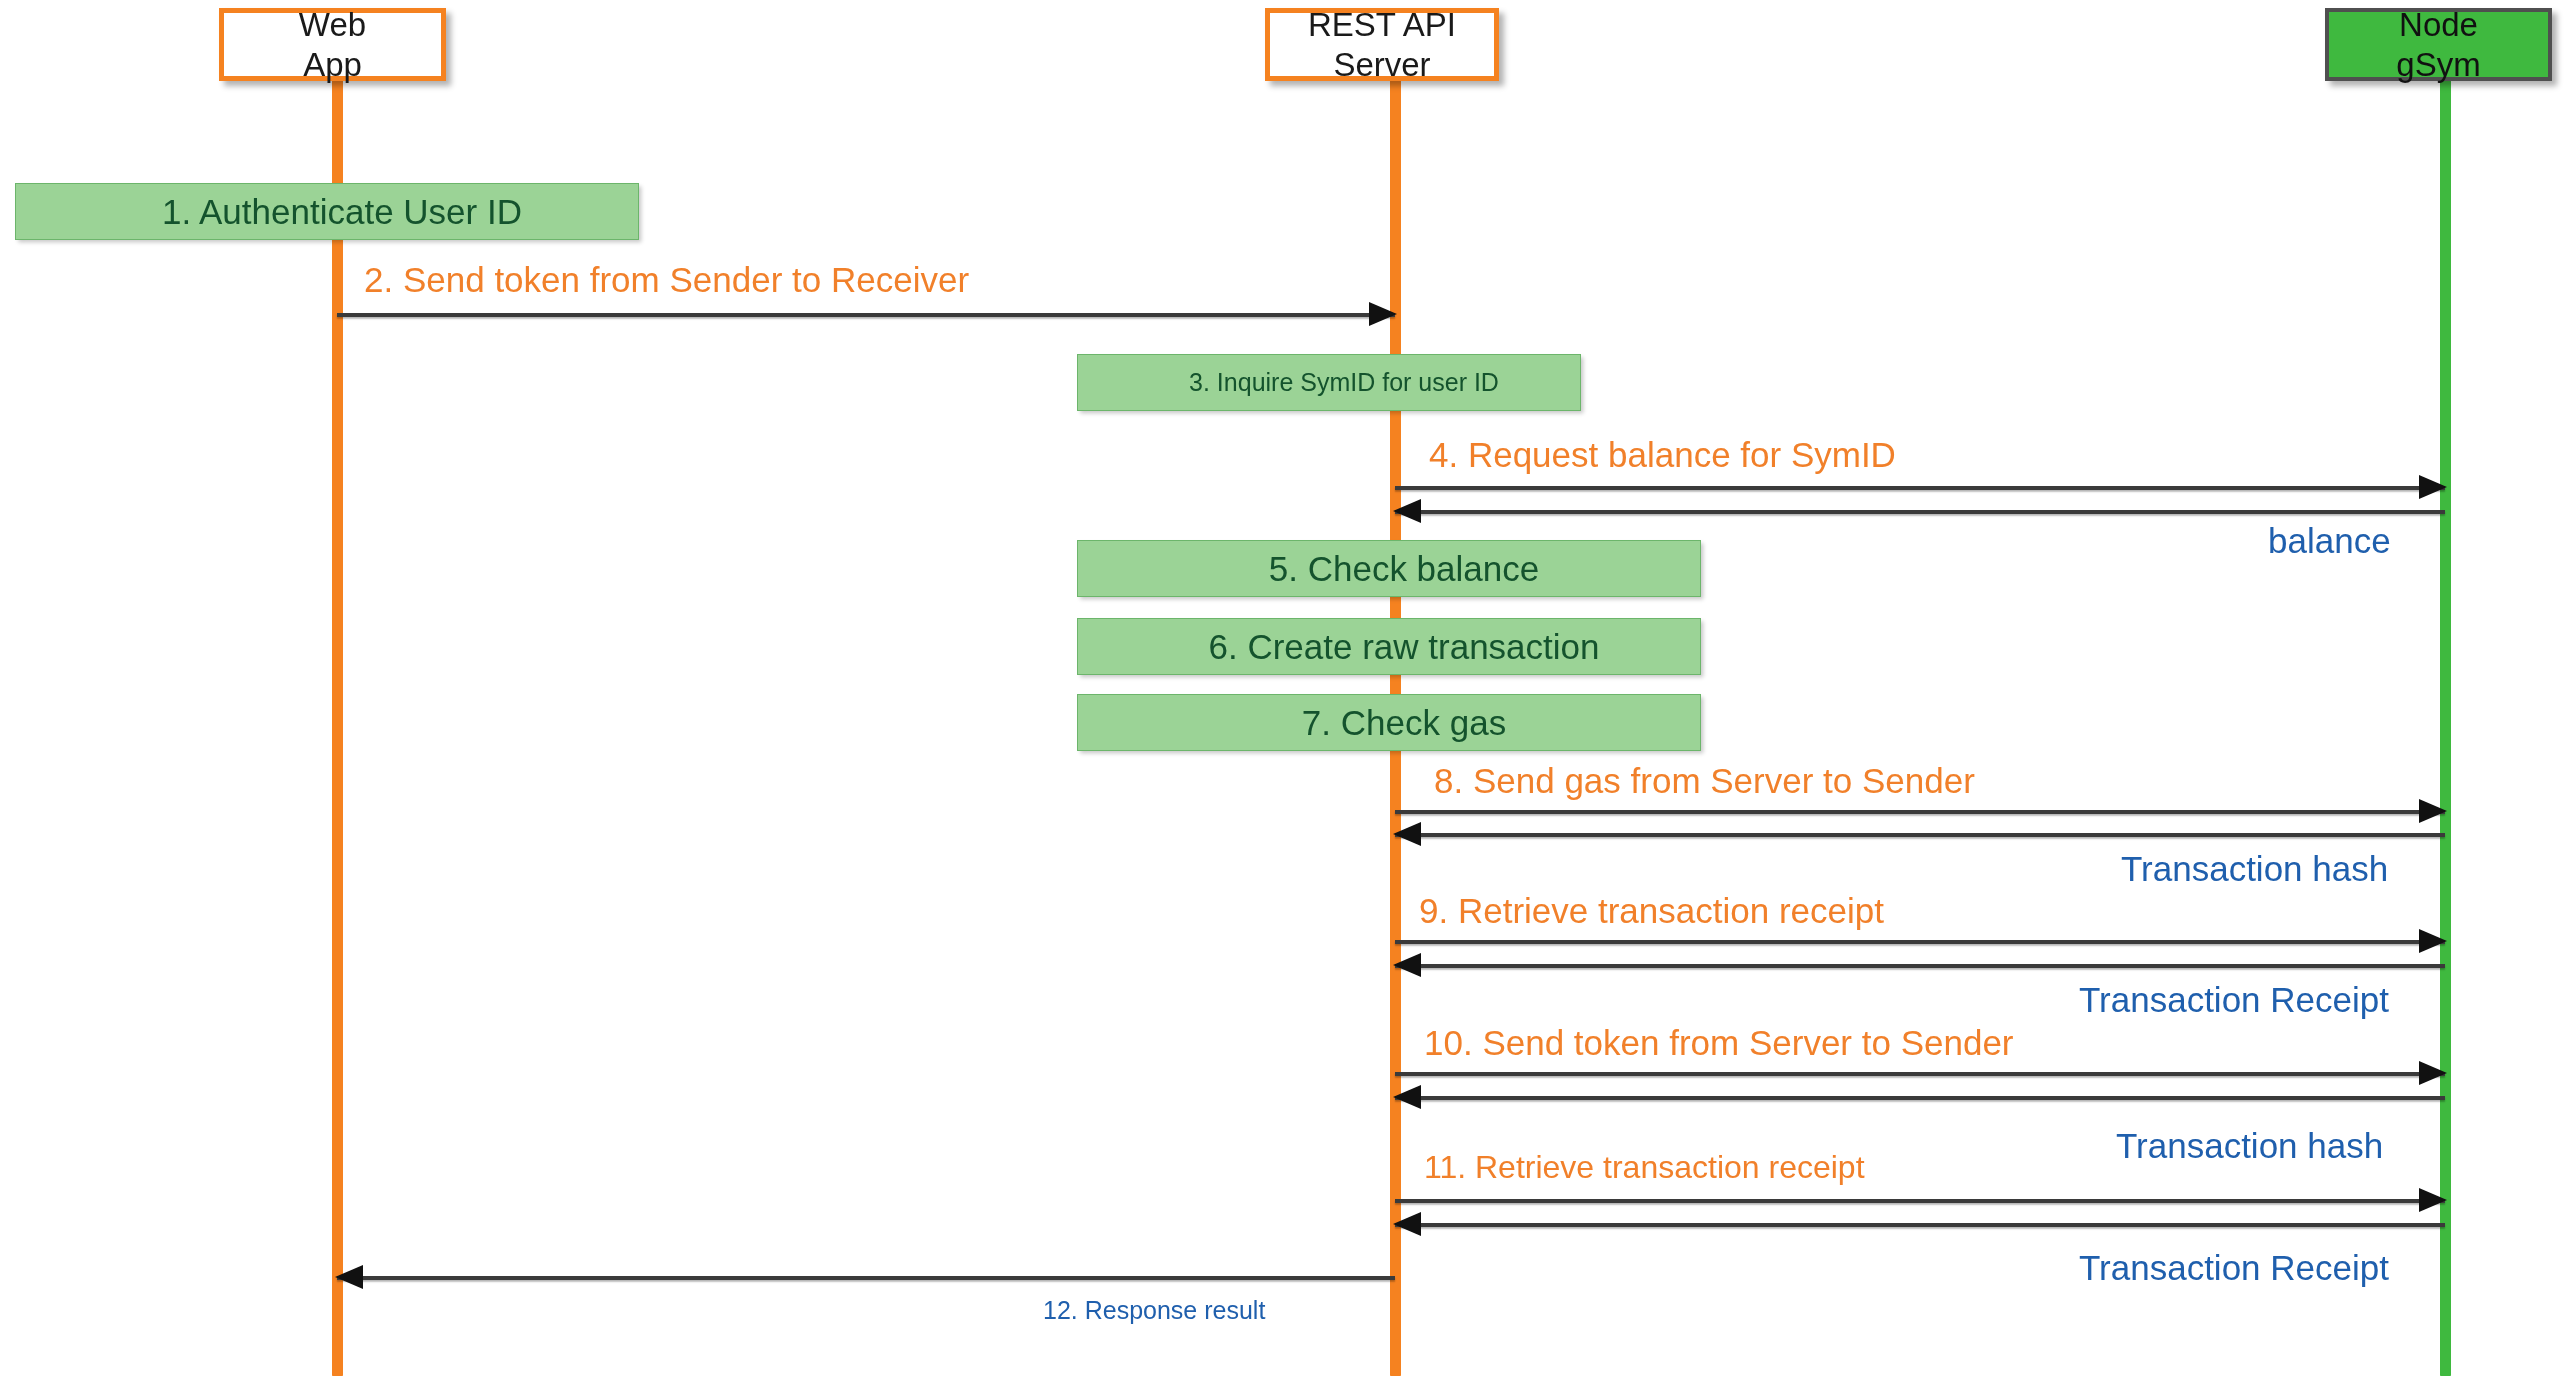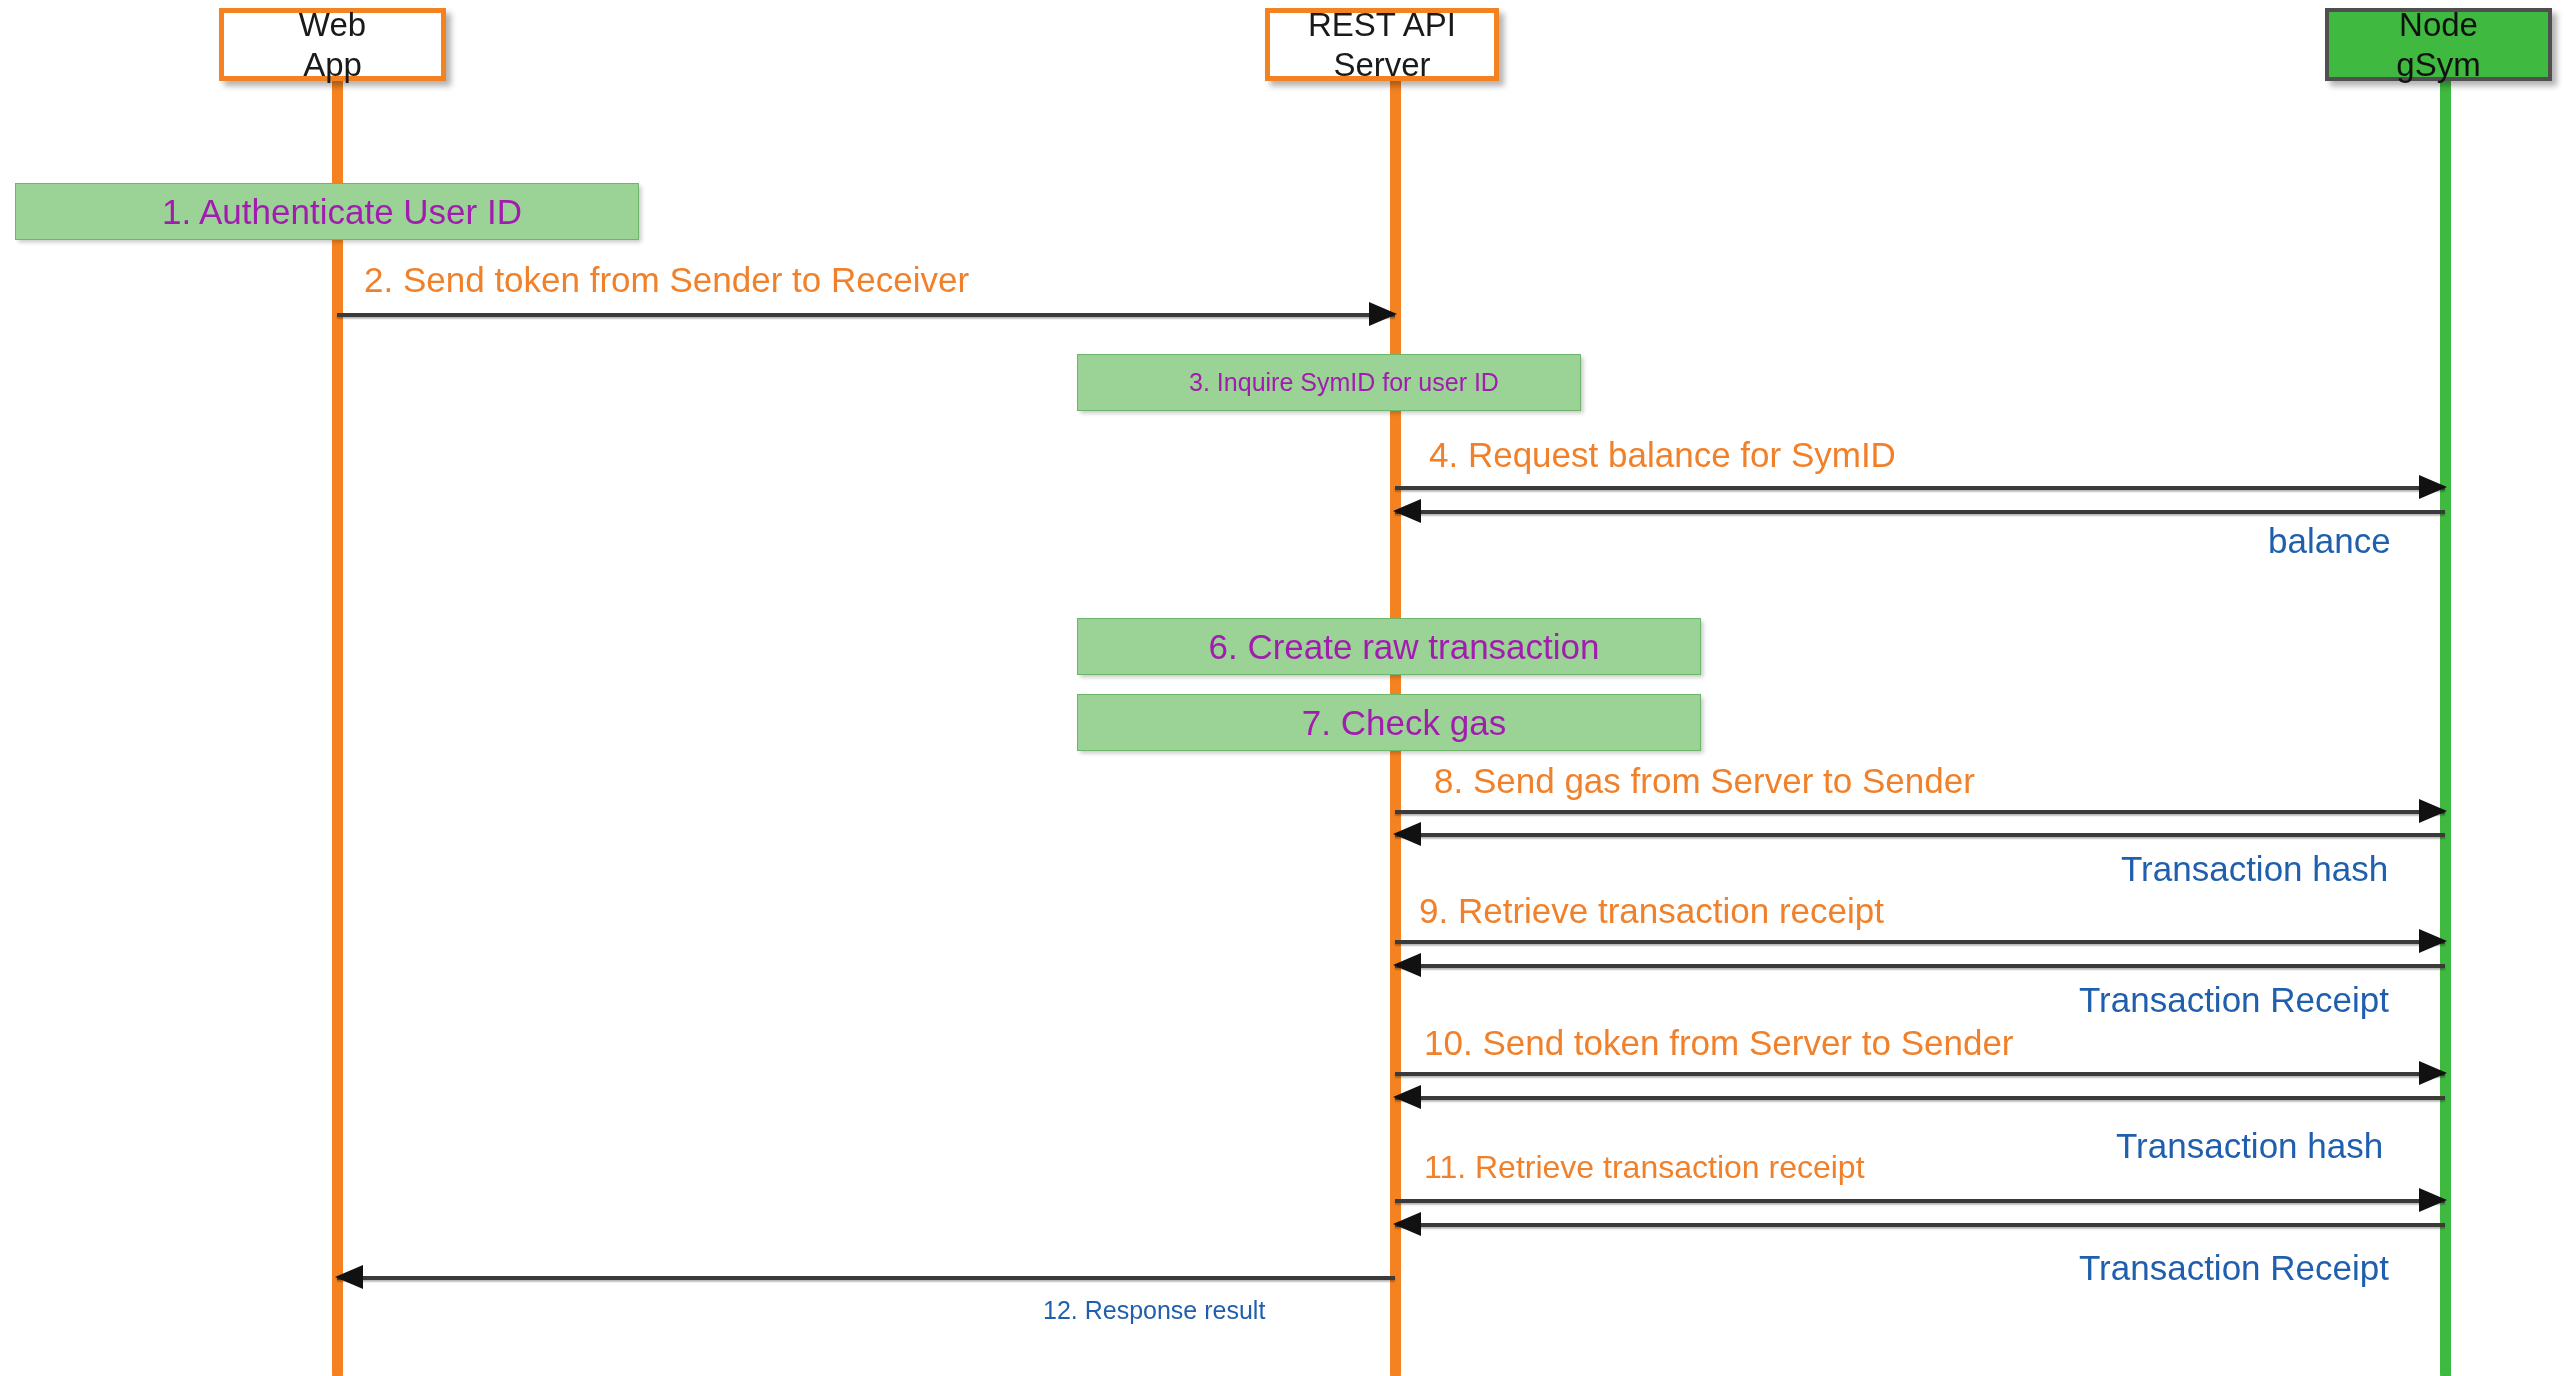--- a/index.html
+++ b/index.html
@@ -57,21 +57,21 @@
 
   
   .action-box {
     position: absolute;
     box-sizing: border-box;
     background: #9BD396;
     border: 1.7px solid #6CB56B;
     display: flex;
     align-items: center;
     justify-content: center;
-    color: #a21caf;
+    color: #14532d;
     text-align: center;
     box-shadow: 3.3px 3.3px 4.2px rgba(0,0,0,0.22);
     white-space: nowrap;
     padding-left: 30px;
   }
 
   
   .arrow {
     position: absolute;
     height: 0;
@@ -132,20 +132,21 @@
 
   <div class="actor-box greenfill" style="left:2325px; top:8.3px; width:227px; height:73px; font-size:33px;">
     <span class="actor-line">Node</span>
     <span class="actor-line">gSym</span>
   </div>
 
   <div class="action-box" style="left:15px; top:183px; width:624px; height:57px; font-size:35px;">1. Authenticate User ID</div>
 
   <div class="action-box" style="left:1077px; top:354px; width:504px; height:57px; font-size:25px;">3. Inquire SymID for user ID</div>
 
+  <div class="action-box" style="left:1077px; top:540px; width:624px; height:57px; font-size:35px;">5. Check balance</div>
 
   <div class="action-box" style="left:1077px; top:618px; width:624px; height:57px; font-size:35px;">6. Create raw transaction</div>
 
   <div class="action-box" style="left:1077px; top:694px; width:624px; height:57px; font-size:35px;text-align:right;">7. Check gas</div>
 
   <div class="msg-label orange" style="left:364px; top:261px; font-size:35px;">2. Send token from Sender to Receiver</div>
   <div class="arrow right" style="left:337px; top:313px; width:1058px;">
     <span class="shaft"></span>
     <span class="head"></span>
   </div>

